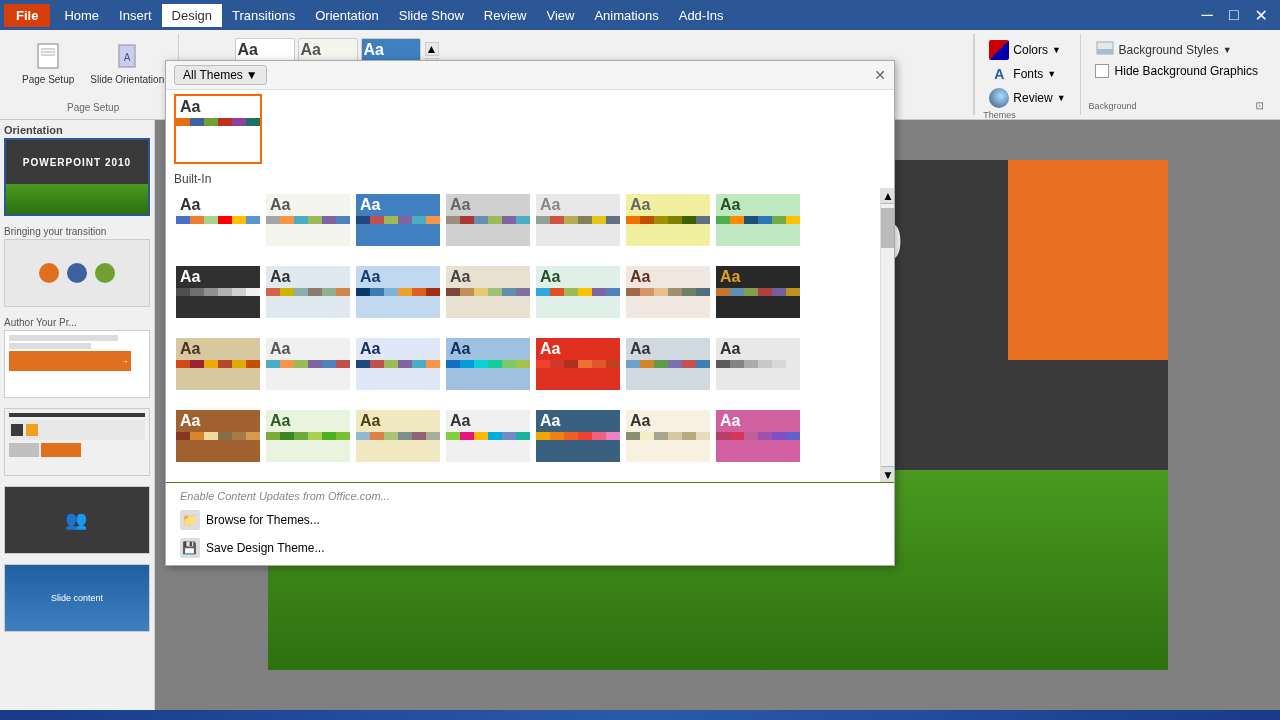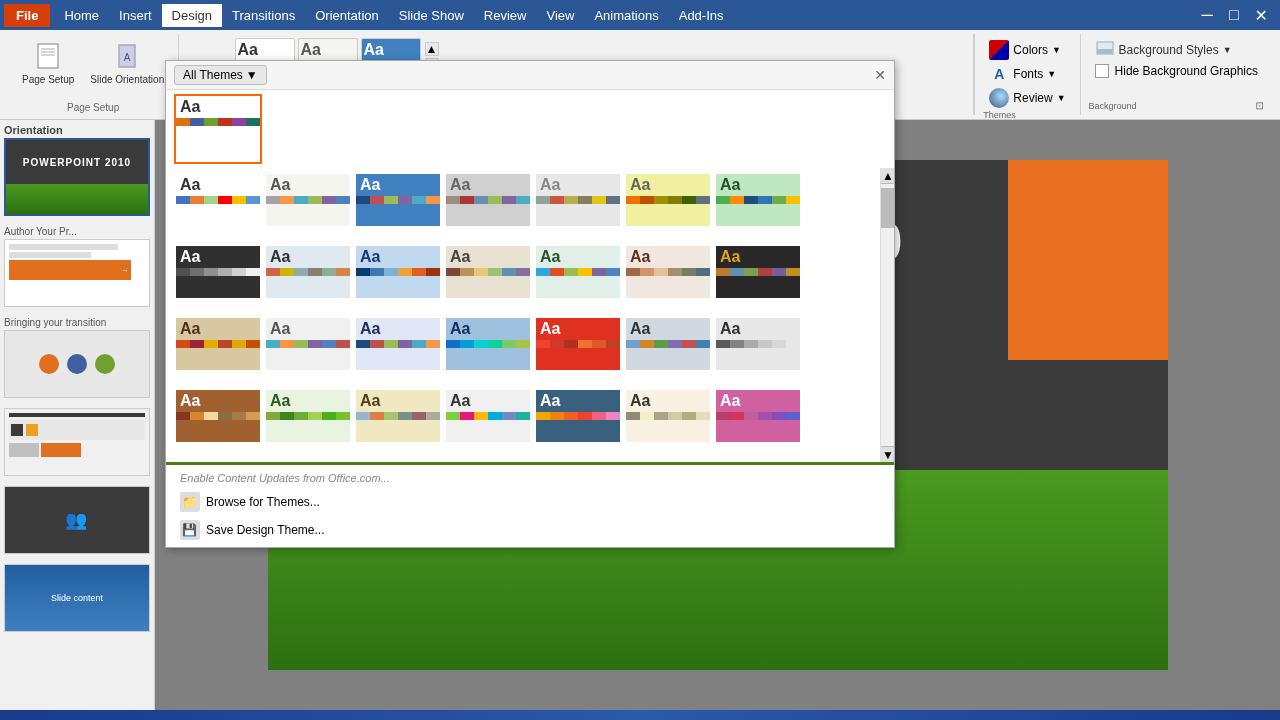--- a/index.html
+++ b/index.html
@@ -47,21 +47,21 @@
     .all-themes-btn { background: #e8e8e8; border: 1px solid #bbb; border-radius: 3px; padding: 2px 8px; cursor: pointer; font-size: 12px; display: flex; align-items: center; gap: 3px; }
     .close-btn { background: none; border: none; cursor: pointer; font-size: 14px; color: #666; }
     .section-label { font-size: 12px; color: #444; padding: 4px 8px 2px; font-weight: normal; }
     .themes-grid { display: flex; flex-wrap: wrap; gap: 2px; padding: 4px 8px; }
     .theme-item { width: 88px; height: 70px; border: 2px solid transparent; cursor: pointer; position: relative; }
     .theme-item.selected { border-color: #ff6600; }
     .theme-preview { width: 100%; height: 52px; display: flex; flex-direction: column; overflow: hidden; }
     .theme-aa { font-size: 16px; font-weight: bold; padding: 2px 4px; }
     .theme-bars { height: 8px; display: flex; }
     .theme-bar { flex: 1; height: 100%; }
-    .dropdown-footer { padding: 4px 8px; border-top: 3px solid #4d7c0f; display: flex; flex-direction: column; gap: 2px; }
+    .dropdown-footer { padding: 4px 8px; border-top: 1px solid #4d7c0f; display: flex; flex-direction: column; gap: 2px; }
     .footer-item { display: flex; align-items: center; gap: 6px; padding: 3px 6px; cursor: pointer; border-radius: 2px; }
     .footer-icon { width: 20px; height: 20px; background: #ddd; border-radius: 2px; display: flex; align-items: center; justify-content: center; font-size: 12px; }
 
     
     .bottom-banner { height: 100px; background: linear-gradient(to right, #1a3a8a, #2a5aaa, #1a3a8a); display: flex; align-items: center; justify-content: center; }
 
     
     .slide-panel::-webkit-scrollbar { width: 8px; }
     .slide-panel::-webkit-scrollbar-track { background: #e0e0e0; }
     .slide-panel::-webkit-scrollbar-thumb { background: #aaa; }
@@ -225,20 +225,21 @@
             <div class="theme-bar" style="background:#4060a0;"></div>
             <div class="theme-bar" style="background:#70a030;"></div>
             <div class="theme-bar" style="background:#c03020;"></div>
             <div class="theme-bar" style="background:#9040a0;"></div>
             <div class="theme-bar" style="background:#207060;"></div>
           </div>
         </div>
       </div>
     </div>
 
+    <div class="section-label">Built-In</div>
     <div style="position: relative; overflow: hidden; max-height: 310px;">
       <div class="themes-grid" id="built-in-grid">
 
       <div class="theme-item" title="Office">
             <div class="theme-preview" style="background: rgb(255, 255, 255);">
               <span class="theme-aa" style="color: rgb(51, 51, 51);">Aa</span>
               <div class="theme-bars">
                 <div class="theme-bar" style="background: rgb(68, 114, 196);"></div>
                 <div class="theme-bar" style="background: rgb(237, 125, 49);"></div>
                 <div class="theme-bar" style="background: rgb(169, 209, 142);"></div>
@@ -625,46 +626,46 @@
 
   <div class="slide-panel">
     <div>
       <div class="slide-thumb-label" style="font-size:11px;color:#444;font-weight:bold;">Orientation</div>
       <div class="slide-thumb active" style="height:78px;background:#3a3a3a;overflow:hidden;">
         <div style="width:100%;height:100%;display:flex;flex-direction:column;">
           <div style="flex:1;background:#3a3a3a;display:flex;align-items:center;justify-content:center;">
             <span style="font-size:10px;font-weight:bold;color:#fff;letter-spacing:1px;">POWERPOINT 2010</span>
           </div>
           <div style="height:30px;background:linear-gradient(to bottom,#4a9a20,#2d7010);"></div>
+        </div>
+      </div>
+    </div>
+    <div style="margin-top:4px;">
+      <div class="slide-thumb-label" style="font-size:10px;color:#555;">Bringing your transition</div>
+      <div class="slide-thumb" style="height:68px;background:#e8e8e8;overflow:hidden;display:flex;align-items:center;justify-content:center;">
+        <div style="display:flex;gap:8px;">
+          <div style="width:20px;height:20px;border-radius:50%;background:#e07020;"></div>
+          <div style="width:20px;height:20px;border-radius:50%;background:#4060a0;"></div>
+          <div style="width:20px;height:20px;border-radius:50%;background:#70a030;"></div>
         </div>
       </div>
     </div>
     <div style="margin-top:4px;">
       <div class="slide-thumb-label" style="font-size:10px;color:#555;">Author Your Pr...</div>
       <div class="slide-thumb" style="height:68px;background:#fff;overflow:hidden;padding:4px;">
         <div style="font-size:7px;color:#555;line-height:1.4;">
           <div style="height:6px;background:#ddd;margin-bottom:2px;width:80%;"></div>
           <div style="height:6px;background:#ddd;margin-bottom:2px;width:60%;"></div>
           <div style="height:20px;background:#e07020;width:90%;display:flex;align-items:center;justify-content:flex-end;padding-right:3px;">
             <span style="font-size:8px;color:#fff;">→</span>
           </div>
         </div>
       </div>
     </div>
     <div style="margin-top:4px;">
-      <div class="slide-thumb-label" style="font-size:10px;color:#555;">Bringing your transition</div>
-      <div class="slide-thumb" style="height:68px;background:#e8e8e8;overflow:hidden;display:flex;align-items:center;justify-content:center;">
-        <div style="display:flex;gap:8px;">
-          <div style="width:20px;height:20px;border-radius:50%;background:#e07020;"></div>
-          <div style="width:20px;height:20px;border-radius:50%;background:#4060a0;"></div>
-          <div style="width:20px;height:20px;border-radius:50%;background:#70a030;"></div>
-        </div>
-      </div>
-    </div>
-    <div style="margin-top:4px;">
       <div class="slide-thumb" style="height:68px;background:#f0f0f0;overflow:hidden;padding:4px;">
         <div style="height:4px;background:#3a3a3a;margin-bottom:3px;"></div>
         <div style="height:20px;background:#e8e8e8;margin-bottom:3px;display:flex;align-items:center;padding:2px;">
           <div style="width:12px;height:12px;background:#3a3a3a;margin-right:3px;"></div>
           <div style="width:12px;height:12px;background:#f0a020;"></div>
         </div>
         <div style="display:flex;gap:2px;">
           <div style="width:30px;height:14px;background:#c0c0c0;"></div>
           <div style="width:40px;height:14px;background:#e07020;"></div>
         </div>

